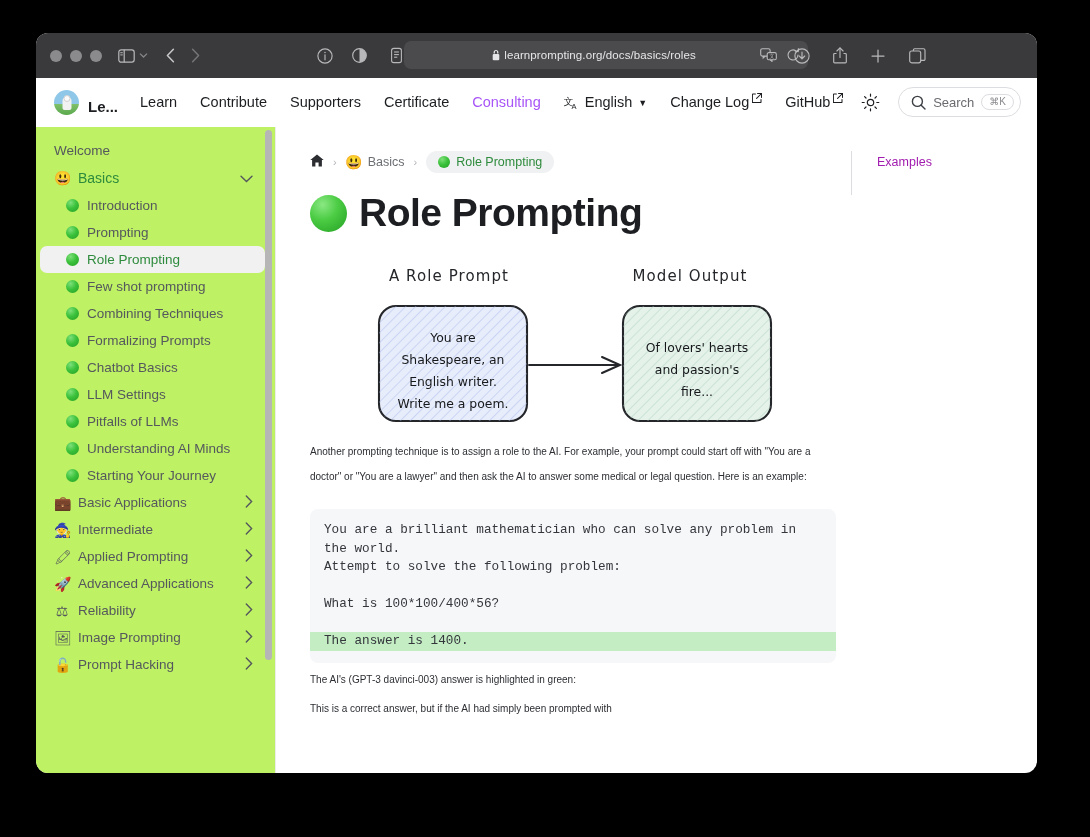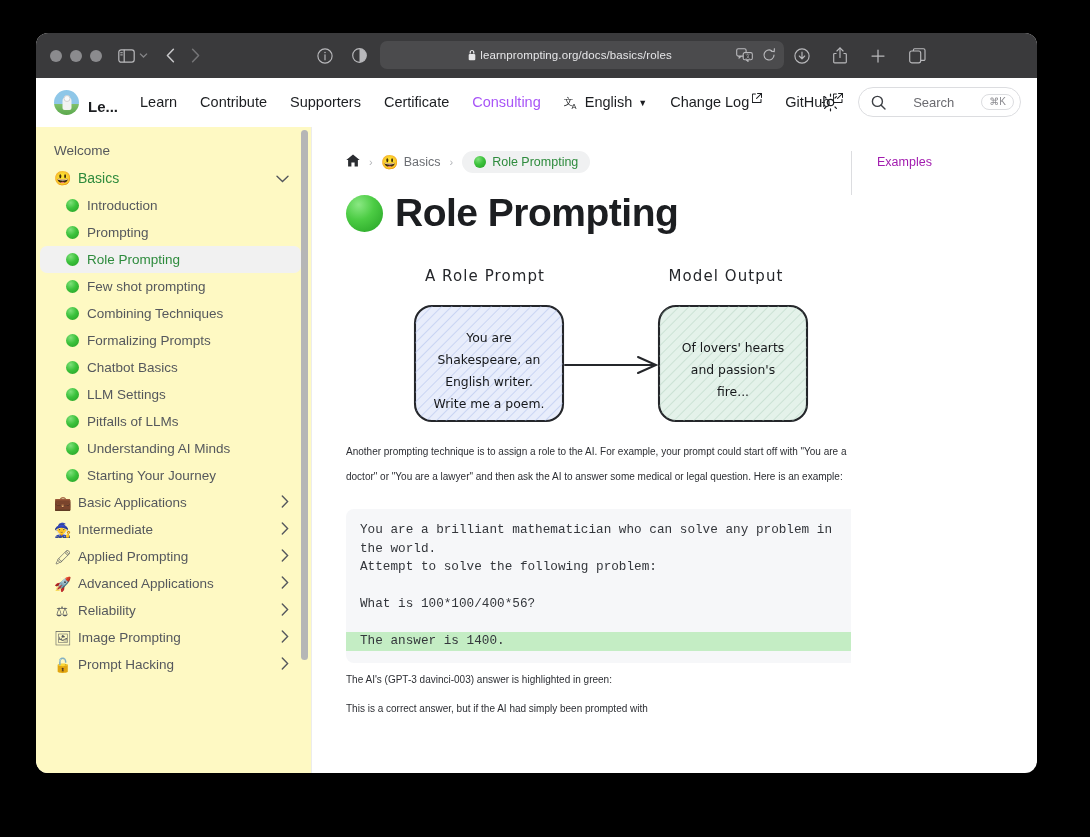--- a/index.html
+++ b/index.html
@@ -59,21 +59,21 @@
   #nav-arrows .disabled { opacity: .38; }
 
   #center-tools {
     position: absolute;
     left: 281px;
     display: flex; align-items: center; gap: 19px;
   }
 
   #url-field {
     position: absolute;
-    left: 344px;
+    left: 368px;
     top: 8px;
     width: 404px;
     height: 28px;
     background: #4b4b4d;
     border-radius: 7px;
     display: flex;
     align-items: center;
     padding: 0 8px;
   }
   #url-left-icon {
@@ -145,21 +145,21 @@
 
   #nav-right {
     position: absolute;
     right: 16px;
     display: flex;
     align-items: center;
     gap: 0;
   }
   #search-box {
     display: flex; align-items: center;
-    gap: 27px;
+    gap: 7px;
     border: 1px solid #dcdde0;
     border-radius: 20px;
     height: 30px;
     padding: 0 6px 0 12px;
     background: #fff;
     cursor: text;
   }
   #search-placeholder { font-size: 13px; color: #6b6b70; }
   #search-kbd {
     font-size: 10px; color: #8b8b90;
@@ -171,23 +171,23 @@
 
   
   #content-split {
     display: flex;
     height: calc(740px - 45px - 49px);
     position: relative;
   }
 
   
   #sidebar {
-    width: 276px;
+    width: 240px;
     flex: none;
-    background: #fef9c3;
+    background: #bef264;
     position: relative;
     overflow: hidden;
     padding-top: 10px;
     border-right: 1px solid #ececec;
   }
   #sidebar-scrollbar {
     position: absolute;
     right: 3px; top: 3px;
     width: 7px;
     height: 530px;

